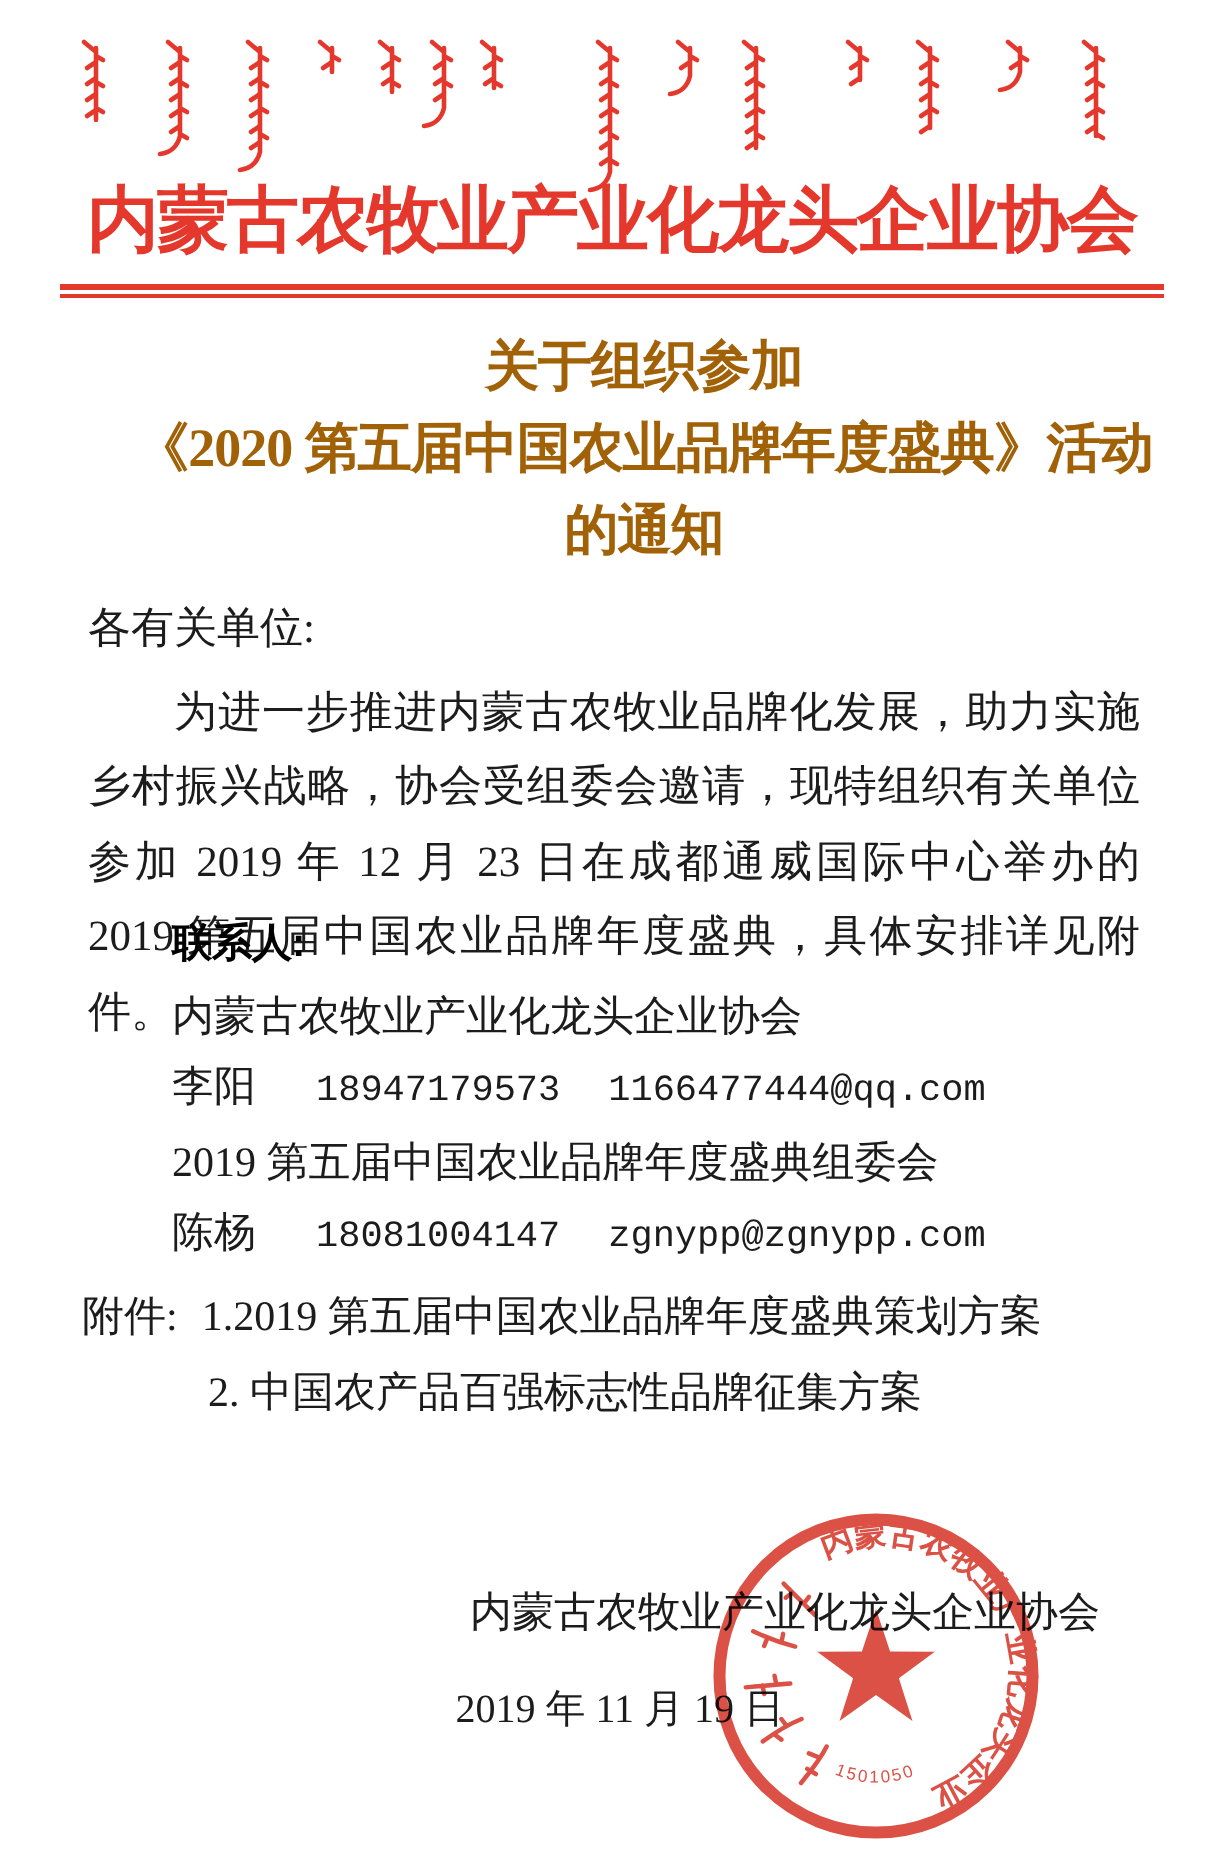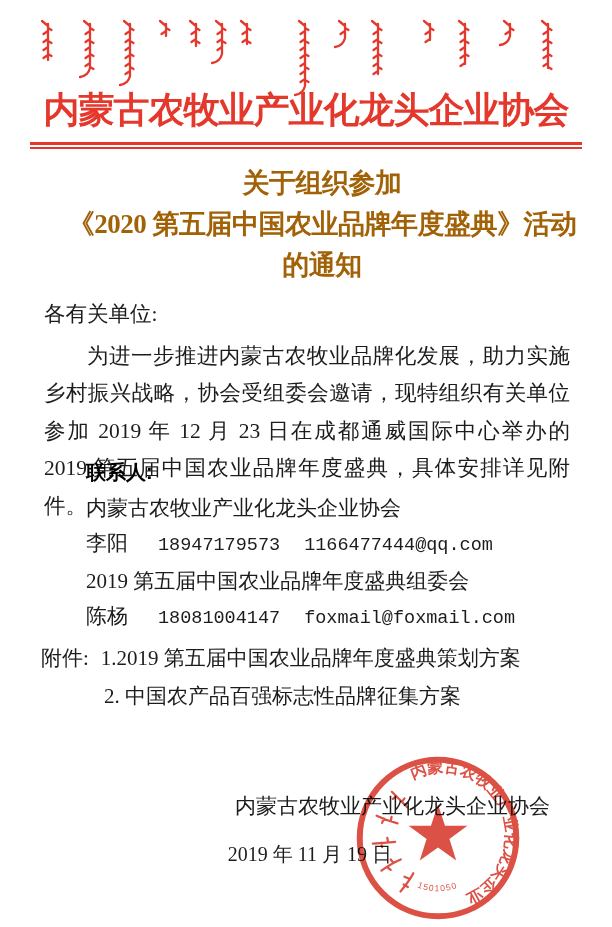--- a/index.html
+++ b/index.html
@@ -94,21 +94,21 @@
   </div>
 
   <div class="abs contacts">
     <div class="line label">联系人:</div>
     <div class="line">内蒙古农牧业产业化龙头企业协会</div>
     <div class="line">
       <span>李阳</span><span class="gap-lg"></span><span class="mono">18947179573</span><span class="gap-md"></span><span class="mono">1166477444@qq.com</span>
     </div>
     <div class="line">2019 第五届中国农业品牌年度盛典组委会</div>
     <div class="line">
-      <span>陈杨</span><span class="gap-lg"></span><span class="mono">18081004147</span><span class="gap-md"></span><span class="mono">foxmail@foxmail.com</span>
+      <span>陈杨</span><span class="gap-lg"></span><span class="mono">18081004147</span><span class="gap-md"></span><span class="mono">zgnypp@zgnypp.com</span>
     </div>
   </div>
 
   <div class="abs attachments">
     <p>
       <span class="label">附件:</span><span>1.2019 第五届中国农业品牌年度盛典策划方案</span>
     </p>
     <p class="att-2">2. 中国农产品百强标志性品牌征集方案</p>
   </div>
 

